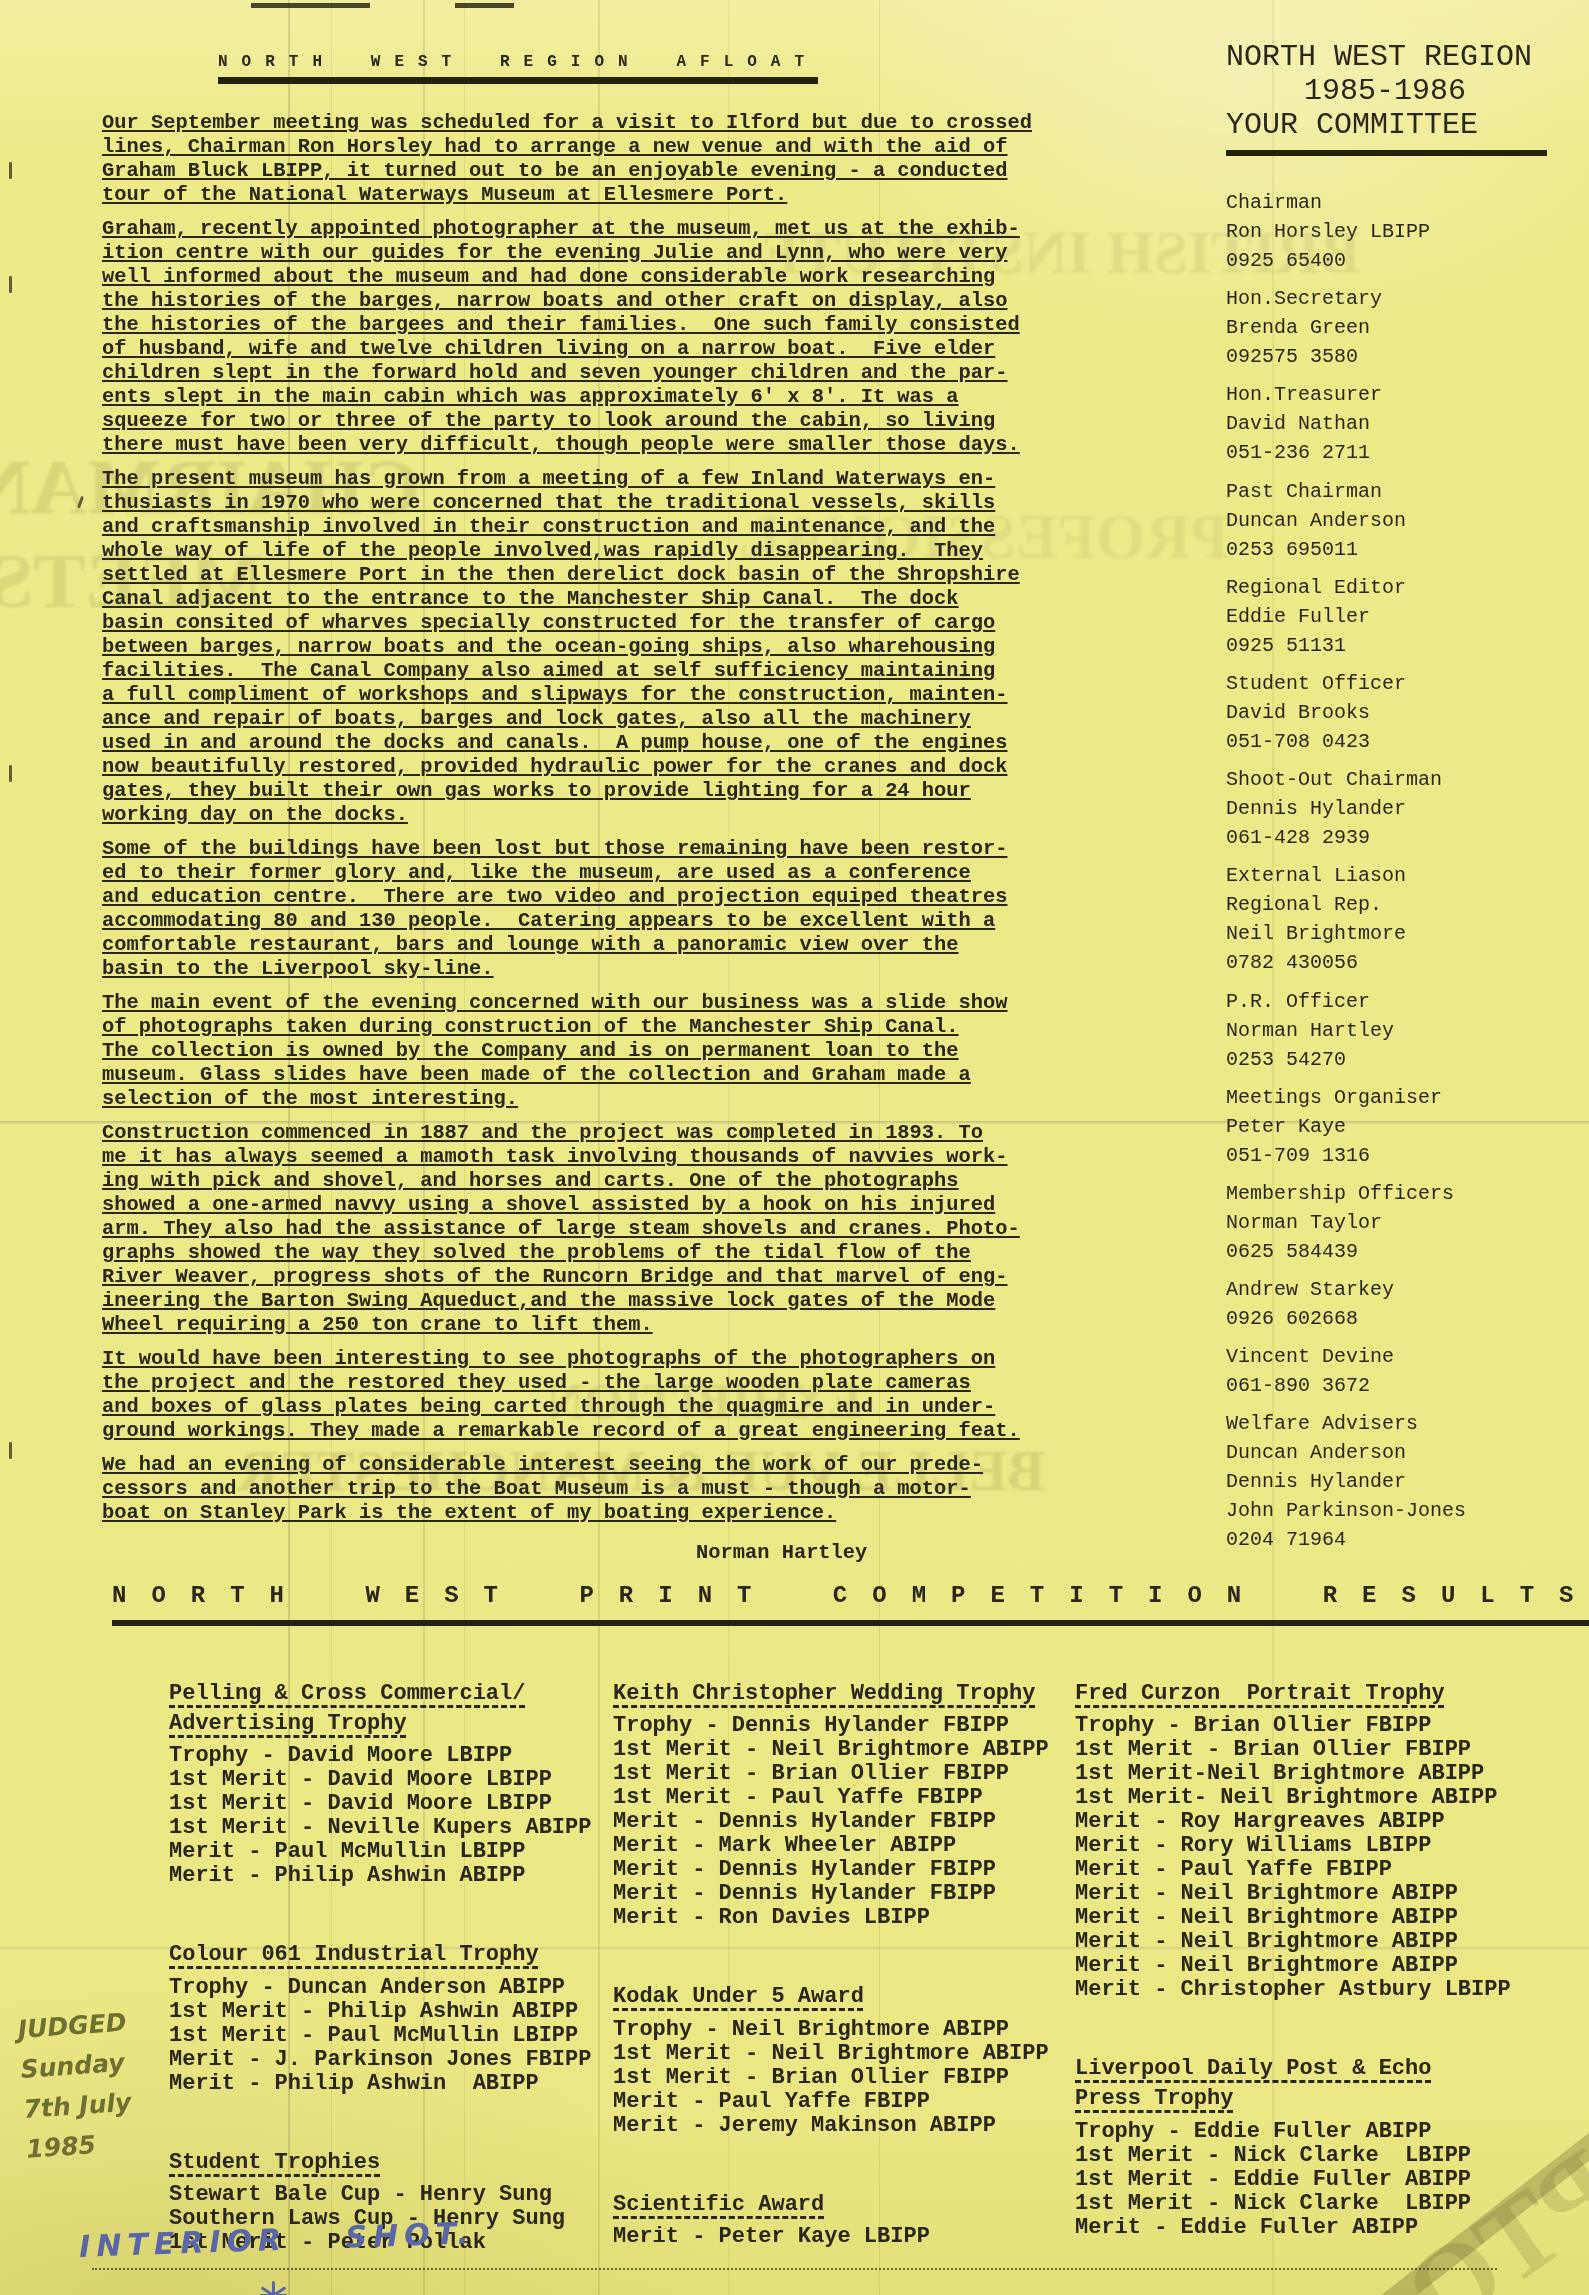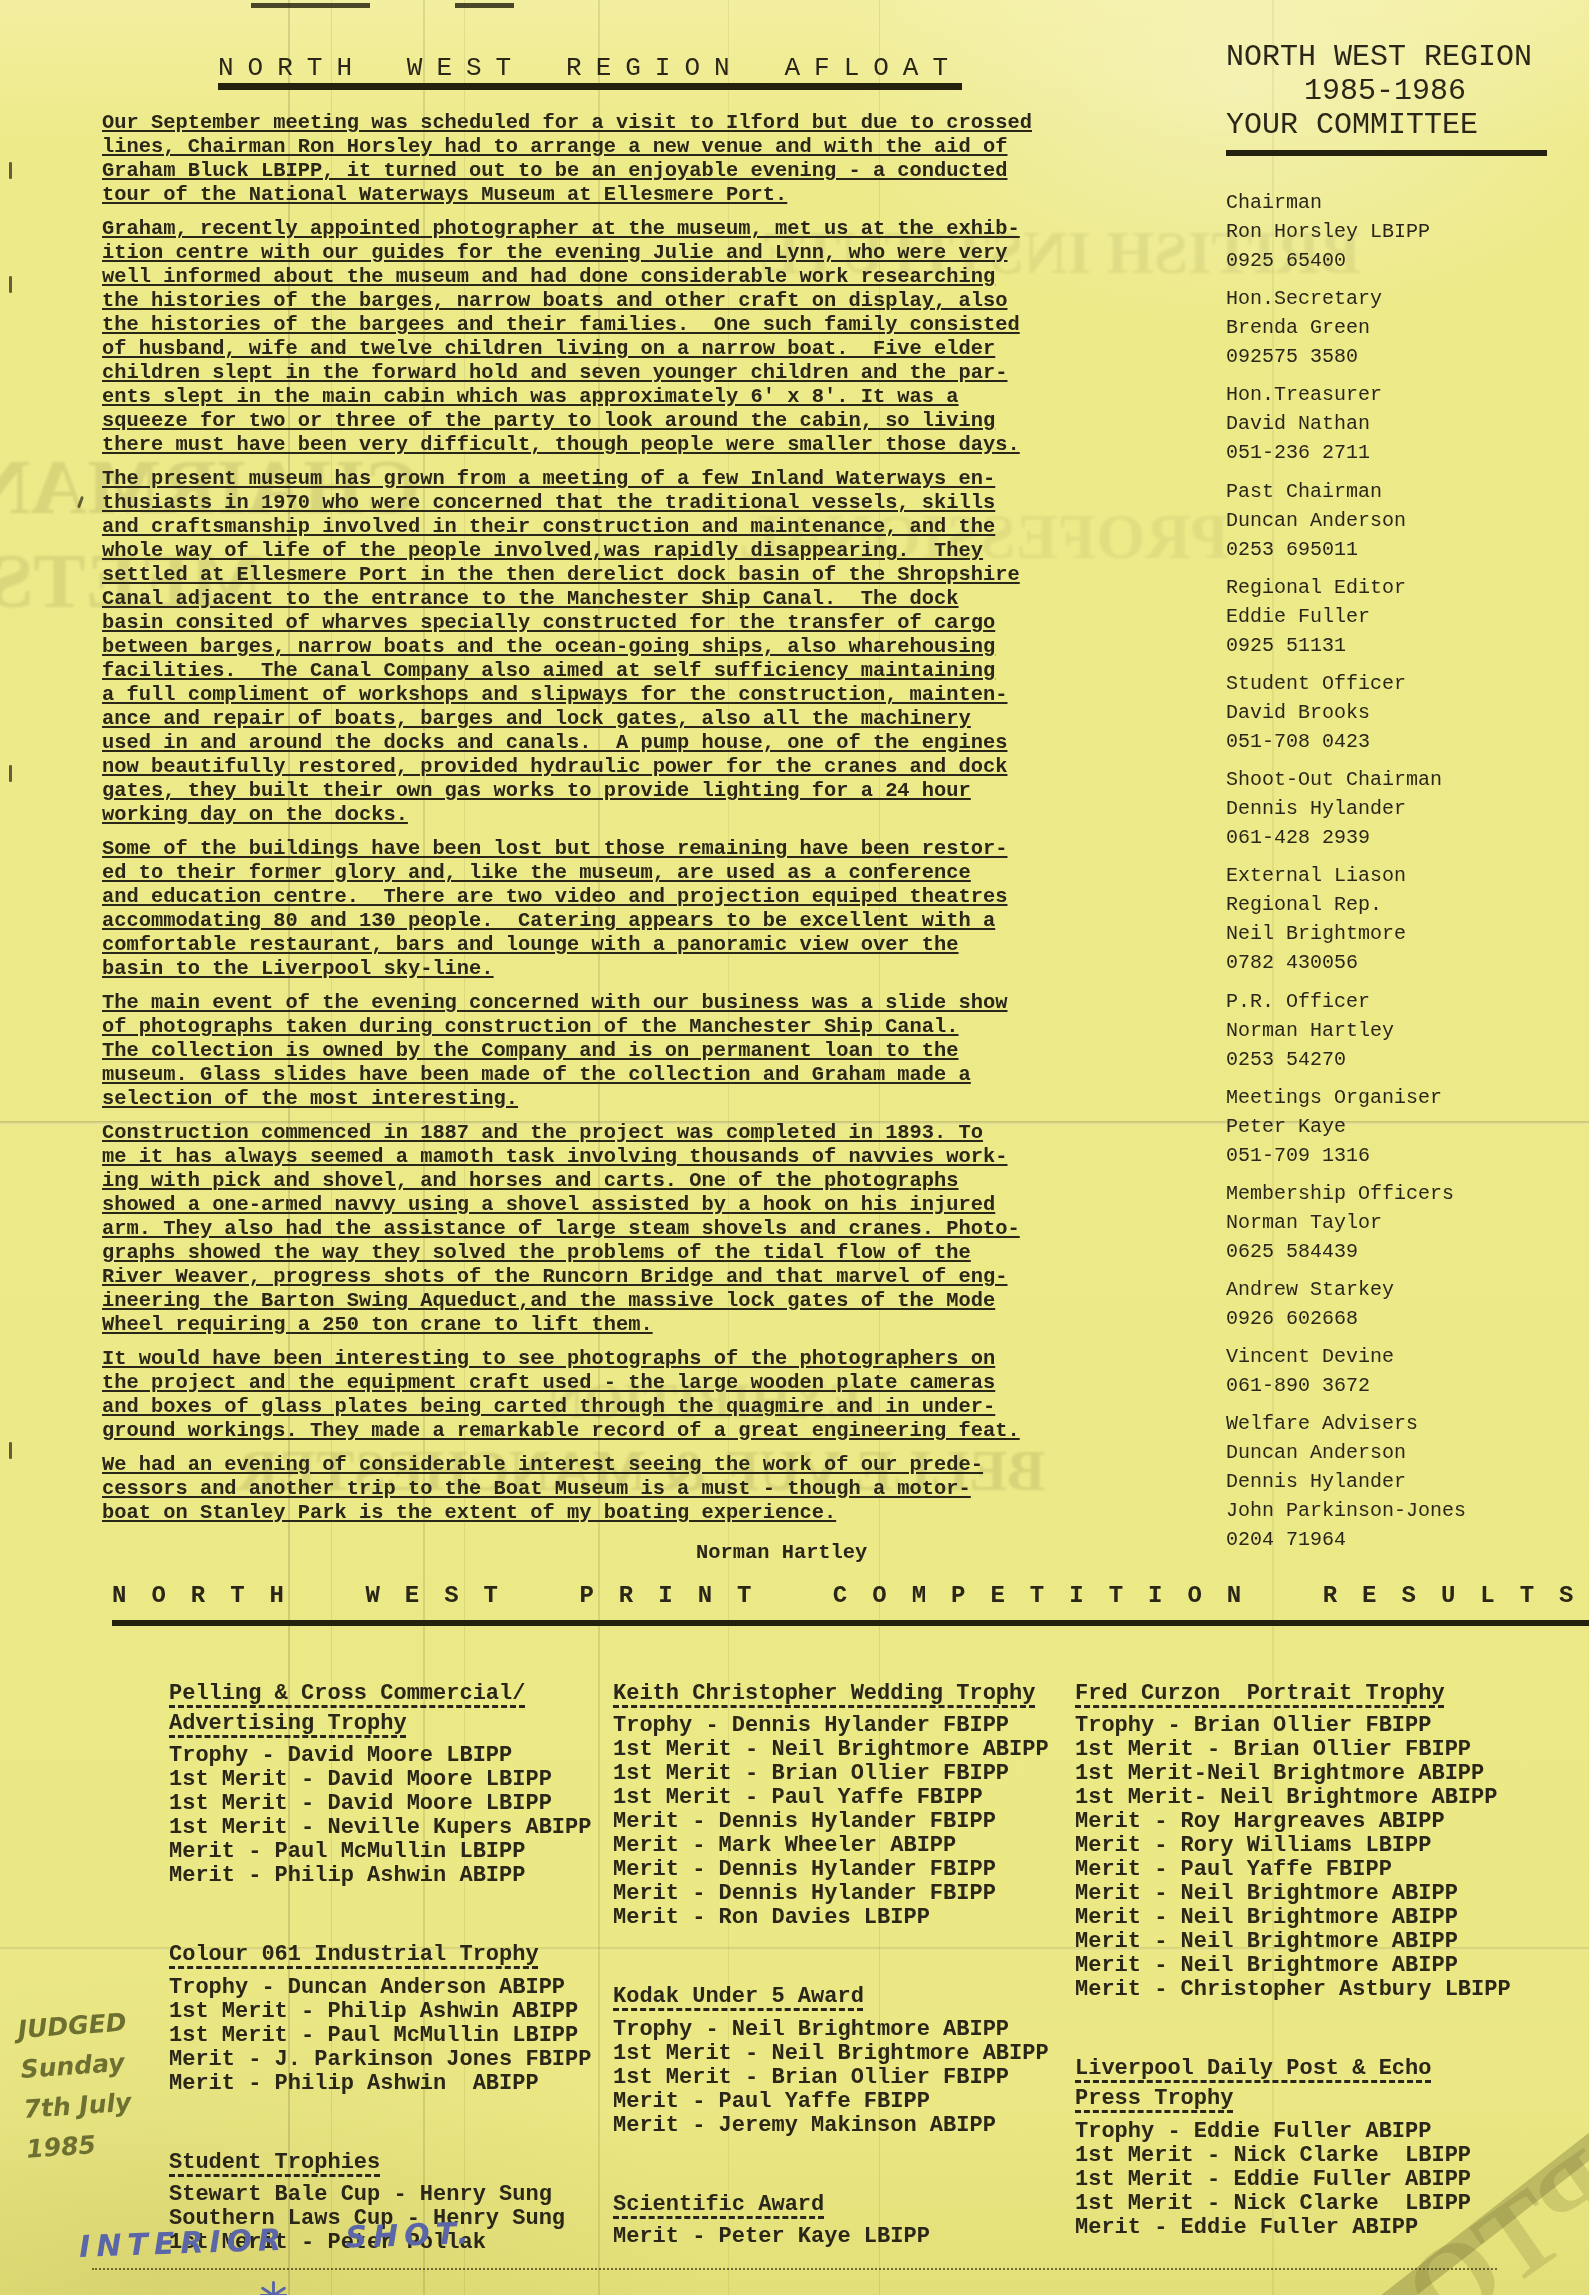--- a/index.html
+++ b/index.html
@@ -32,23 +32,23 @@
   .bottom-dashes{position:absolute;left:92px;top:2268px;width:1405px;height:0;
     border-top:2.6px dotted rgba(45,42,18,.65);}
   .pen-mark{position:absolute;width:2.6px;height:17px;background:rgba(40,36,20,.7);border-radius:1.3px;}
 
   
   .ghost{position:absolute;transform:scaleX(-1);font-family:"Liberation Serif",serif;
     font-weight:bold;color:#7d7838;filter:blur(1.3px);white-space:nowrap;pointer-events:none;}
 
   
   .article-title-wrap{position:absolute;left:218px;top:53px;}
-  .article-title{display:inline-block;font-weight:normal;font-size:26px;
+  .article-title{display:inline-block;font-weight:bold;font-size:16px;
     letter-spacing:14px;word-spacing:11.2px;white-space:nowrap;
-    border-bottom:7.3px solid #25210f;}
+    border-bottom:7.3px solid #25210f;padding-bottom:6px;}
   .article-body{position:absolute;left:102px;top:111px;width:970px;
     font-weight:bold;font-size:20.4px;line-height:24px;}
   .para{white-space:pre-wrap;margin:0 0 10px 0;text-decoration:underline;}
   .signature{margin-top:16px;margin-left:594px;}
 
   
   .committee{position:absolute;left:1226px;top:40px;width:361px;font-weight:normal;}
   .c-header{font-size:30px;line-height:34px;border-bottom:6px solid #25210f;
     padding-bottom:8px;width:321px;}
   .c-header .mid{padding-left:78px;}
@@ -174,21 +174,21 @@
     <p class="para">Construction commenced in 1887 and the project was completed in 1893. To
 me it has always seemed a mamoth task involving thousands of navvies work-
 ing with pick and shovel, and horses and carts. One of the photographs
 showed a one-armed navvy using a shovel assisted by a hook on his injured
 arm. They also had the assistance of large steam shovels and cranes. Photo-
 graphs showed the way they solved the problems of the tidal flow of the
 River Weaver, progress shots of the Runcorn Bridge and that marvel of eng-
 ineering the Barton Swing Aqueduct,and the massive lock gates of the Mode
 Wheel requiring a 250 ton crane to lift them.</p>
     <p class="para">It would have been interesting to see photographs of the photographers on
-the project and the equipment craft used - the large wooden plate cameras
+the project and the restored they used - the large wooden plate cameras
 and boxes of glass plates being carted through the quagmire and in under-
 ground workings. They made a remarkable record of a great engineering feat.</p>
     <p class="para">We had an evening of considerable interest seeing the work of our prede-
 cessors and another trip to the Boat Museum is a must - though a motor-
 boat on Stanley Park is the extent of my boating experience.</p>
     <div class="signature">Norman Hartley</div>
   </div>
 
   <div class="committee">
     <div class="c-header">

